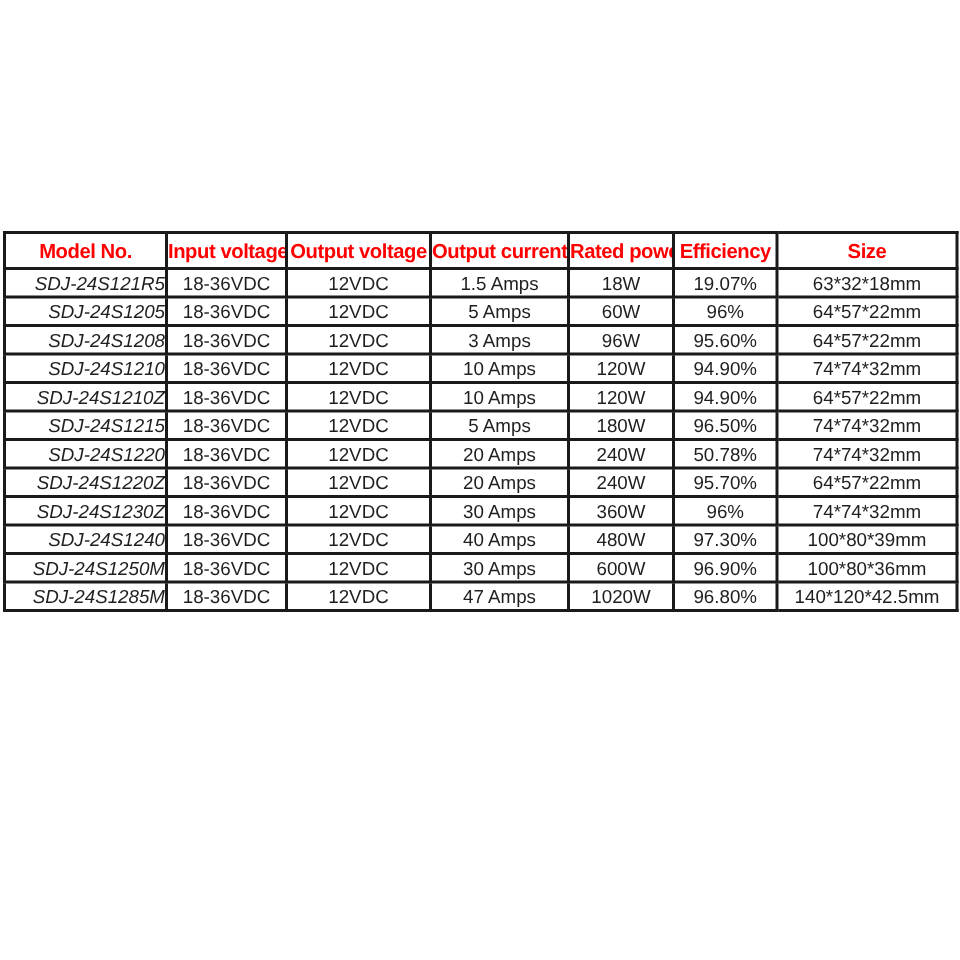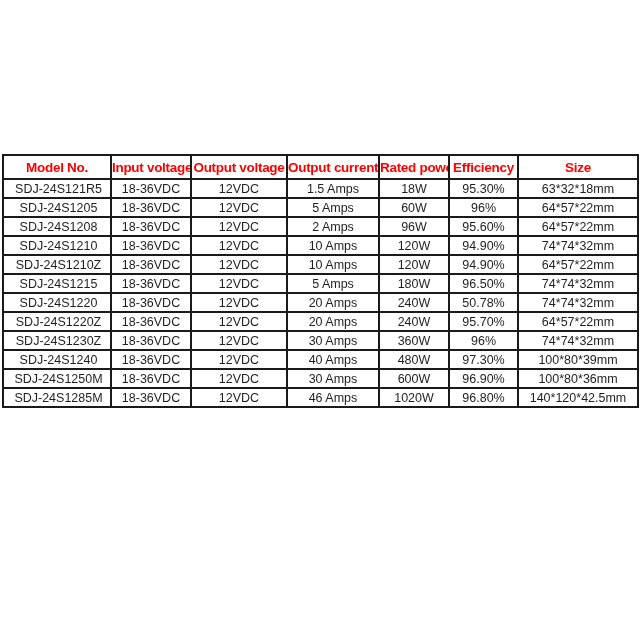--- a/index.html
+++ b/index.html
@@ -42,22 +42,23 @@
     font-size: 13.5px;
     letter-spacing: -0.3px;
     height: 22px;
   }
   td {
     color: var(--body-text, #1f1f1f);
     font-size: 12.5px;
     height: 17px;
   }
   td.left {
-    text-align: center;
+    text-align: right;
     padding-left: 3px;
+    font-style: italic;
   }
 </style>
 </head>
 <body>
 
 <div class="canvas">
   <div class="table-wrap">
     <table>
       <colgroup>
         <col style="width:108px">
@@ -79,37 +80,37 @@
             <th>Size</th>
           </tr>
       </thead>
       <tbody>
           <tr>
             <td class="left">SDJ-24S121R5</td>
             <td>18-36VDC</td>
             <td>12VDC</td>
             <td>1.5 Amps</td>
             <td>18W</td>
-            <td>95.30%</td>
+            <td>19.07%</td>
             <td>63*32*18mm</td>
           </tr>
           <tr>
             <td class="left">SDJ-24S1205</td>
             <td>18-36VDC</td>
             <td>12VDC</td>
             <td>5 Amps</td>
             <td>60W</td>
             <td>96%</td>
             <td>64*57*22mm</td>
           </tr>
           <tr>
             <td class="left">SDJ-24S1208</td>
             <td>18-36VDC</td>
             <td>12VDC</td>
-            <td>2 Amps</td>
+            <td>3 Amps</td>
             <td>96W</td>
             <td>95.60%</td>
             <td>64*57*22mm</td>
           </tr>
           <tr>
             <td class="left">SDJ-24S1210</td>
             <td>18-36VDC</td>
             <td>12VDC</td>
             <td>10 Amps</td>
             <td>120W</td>
@@ -176,21 +177,21 @@
             <td>12VDC</td>
             <td>30 Amps</td>
             <td>600W</td>
             <td>96.90%</td>
             <td>100*80*36mm</td>
           </tr>
           <tr>
             <td class="left">SDJ-24S1285M</td>
             <td>18-36VDC</td>
             <td>12VDC</td>
-            <td>46 Amps</td>
+            <td>47 Amps</td>
             <td>1020W</td>
             <td>96.80%</td>
             <td>140*120*42.5mm</td>
           </tr>
         </tbody>
     </table>
   </div>
 </div>
 
 </body></html>

